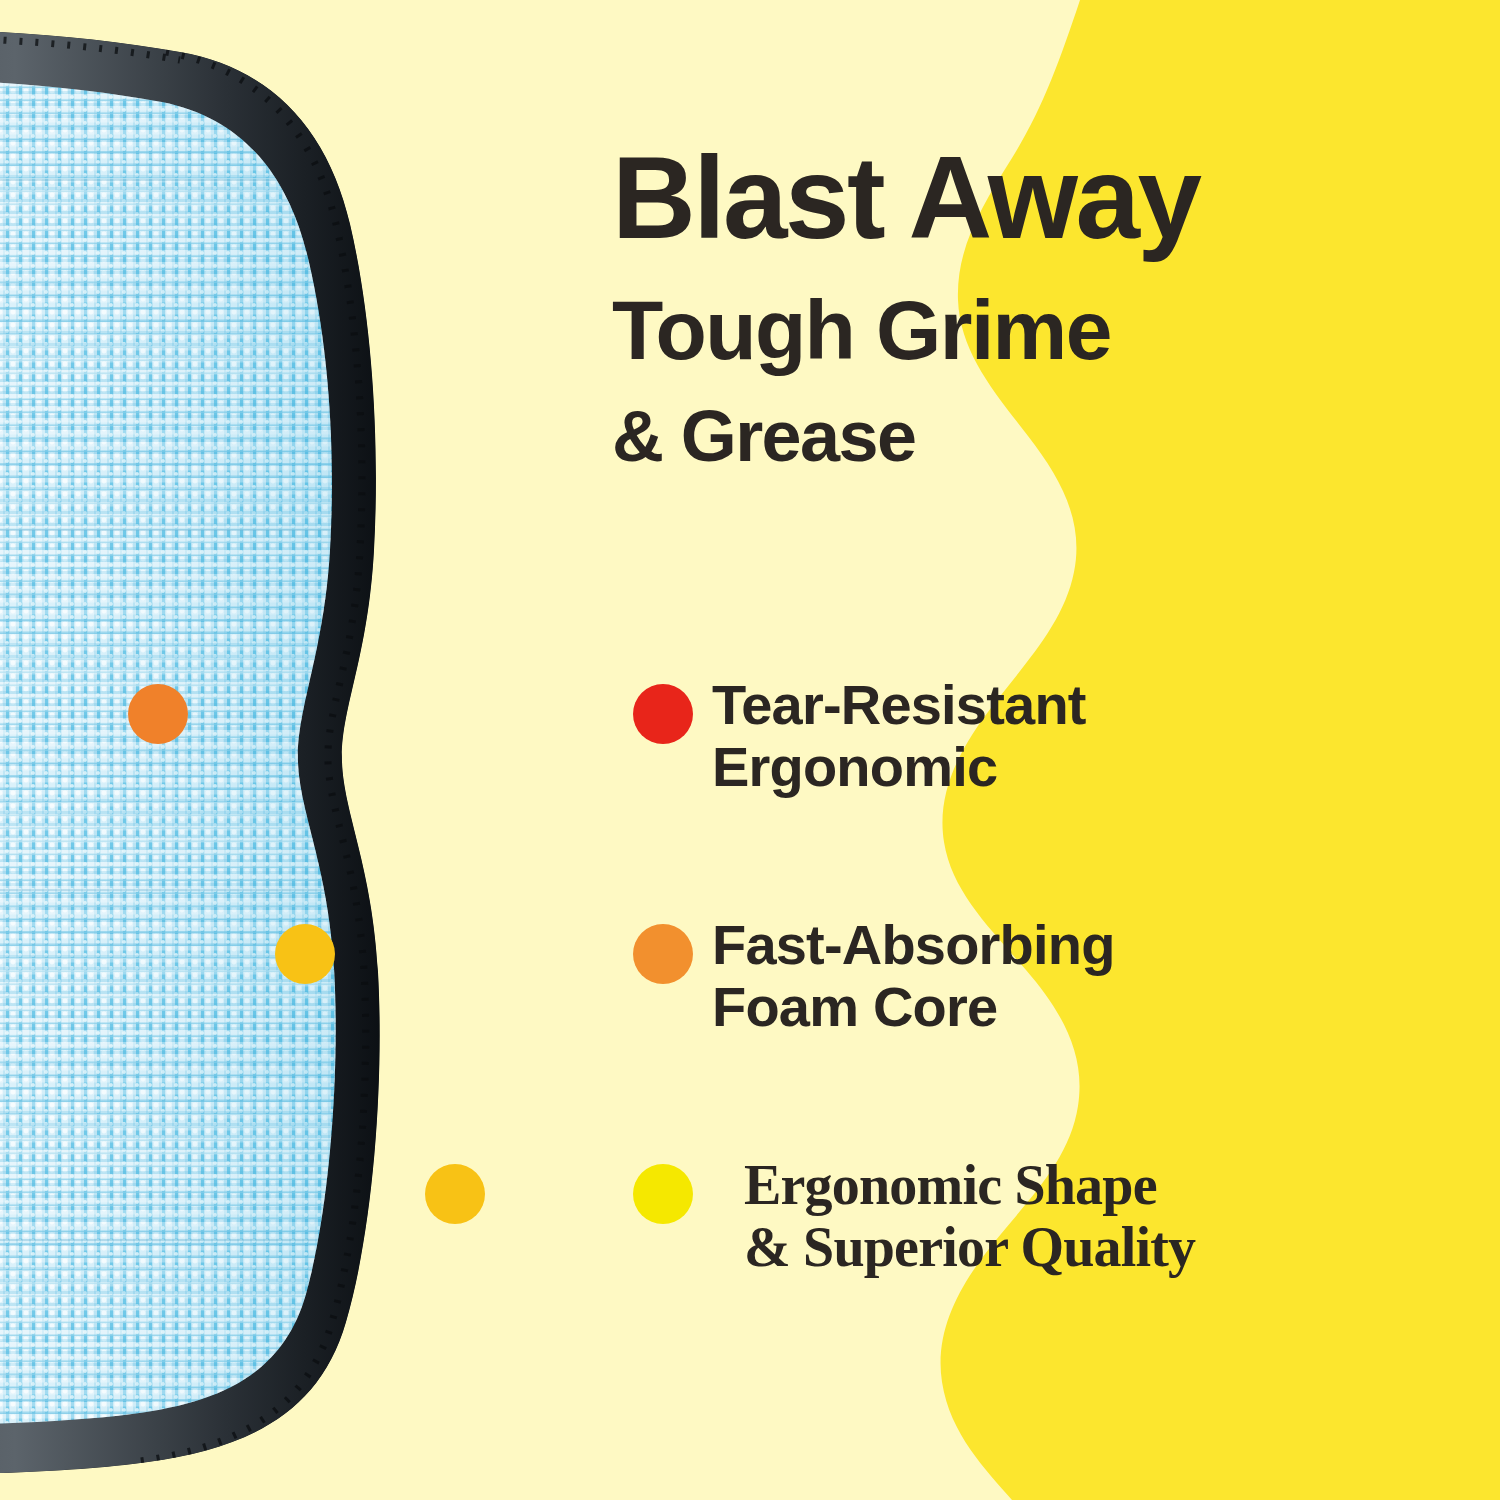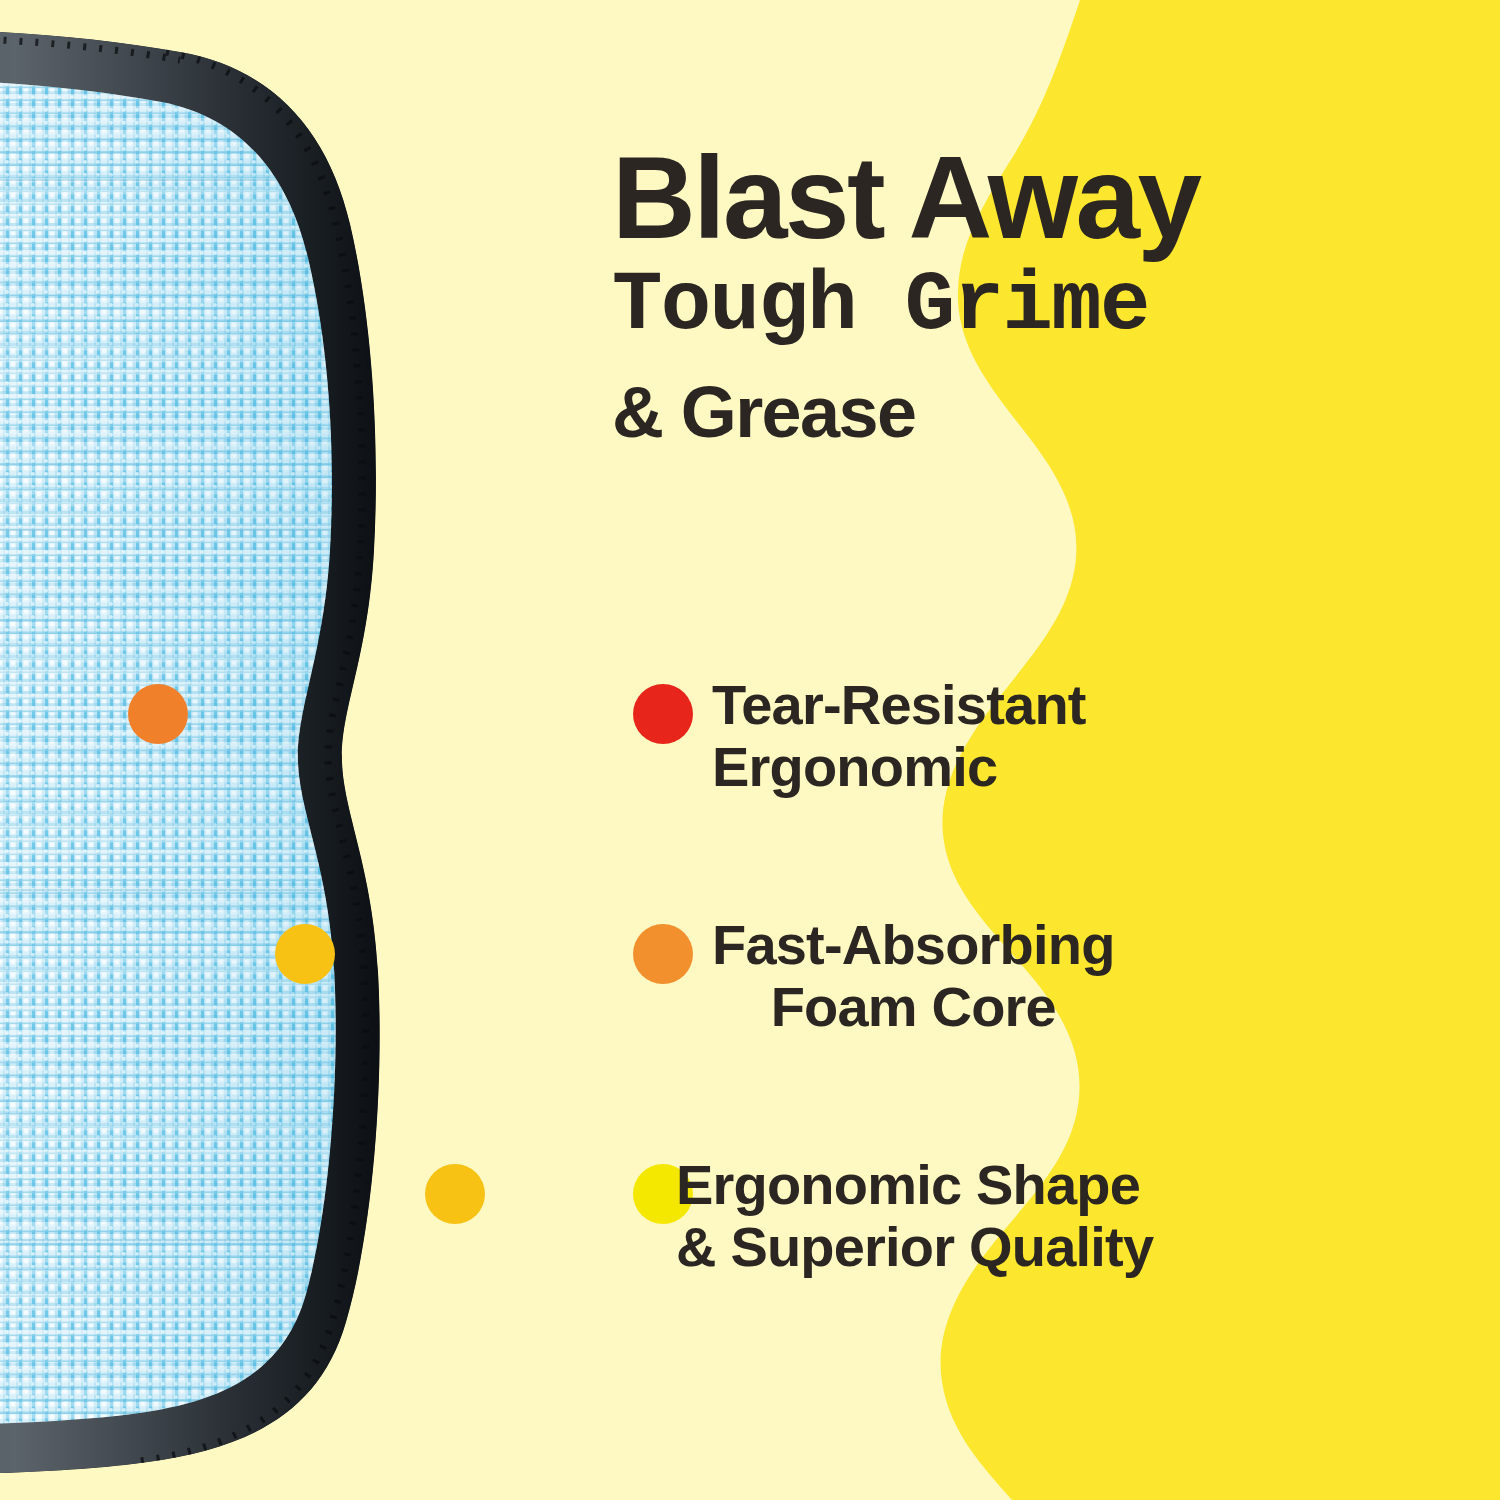--- a/index.html
+++ b/index.html
@@ -48,43 +48,43 @@
     white-space: nowrap;
   }
   .hl-1 {
     font-size: 116px;
     line-height: 116px;
     letter-spacing: -2.5px;
   }
   .hl-2 {
     font-size: 84px;
     line-height: 100px;
+    margin-top: 24px;
     letter-spacing: -1.6px;
-    font-family: Liberation Mono, monospace;
   }
   .hl-3 {
     font-size: 72px;
     line-height: 100px;
     margin-top: 6px;
     letter-spacing: -1.6px;
   }
 
   
   .feature-label {
     position: absolute;
     color: #2b2622;
     font-weight: 700;
     font-size: 56px;
     line-height: 62px;
     letter-spacing: -0.8px;
     white-space: pre-line;
   }
   #feature-label-0 { left: 712px; top: 674px; }
-  #feature-label-1 { left: 712px; top: 914px; text-align: center; }
-  #feature-label-2 { left: 676px; top: 1154px; }
+  #feature-label-1 { left: 712px; top: 914px; }
+  #feature-label-2 { left: 744px; top: 1154px; font-family: Liberation Serif, serif; }
 
   
   #connector-layer {
     position: absolute;
     inset: 0;
     width: 1500px;
     height: 1500px;
   }
 </style>
 </head>

